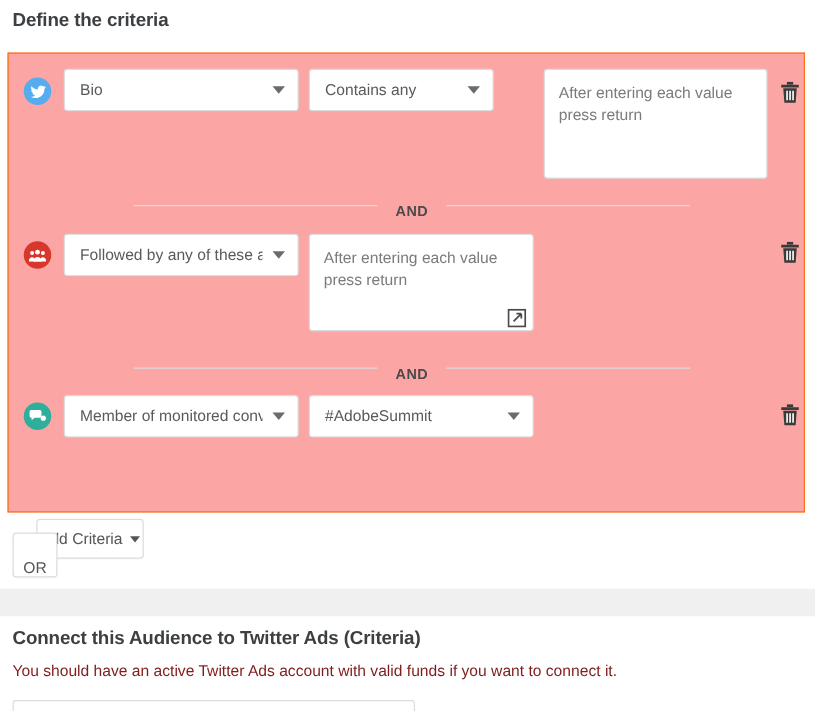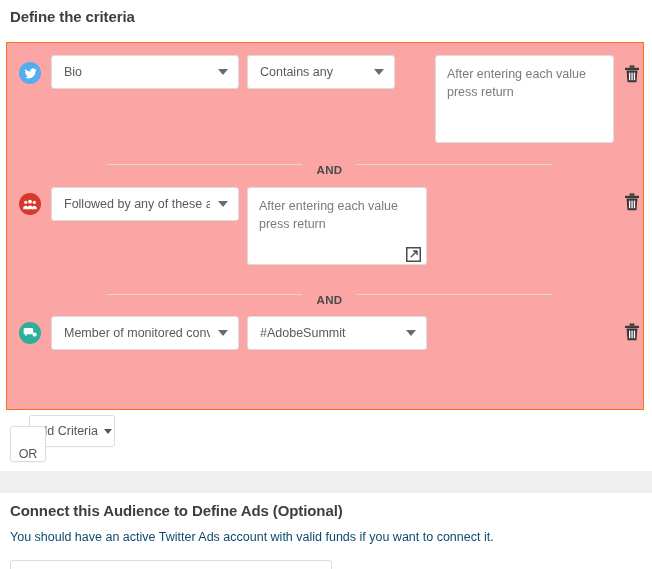--- a/index.html
+++ b/index.html
@@ -185,21 +185,21 @@
     background: #f0f0f0;
   }
 
   
   #connect-title { left: 10px; top: 502px; }
   #connect-desc {
     position: absolute;
     left: 10px;
     top: 530px;
     font-size: 12.5px;
-    color: #0c4a6e;
+    color: #7f1d1d;
   }
   #bottom-field-stub {
     position: absolute;
     left: 10px;
     top: 560px;
     width: 322px;
     height: 34px;
     box-sizing: border-box;
     background: #ffffff;
     border: 1px solid #dcdcdc;
@@ -326,19 +326,19 @@
     </div>
 
   </div>
 
   <div class="btn" id="or-btn">
     <span>OR</span>
   </div>
 
   <div id="band-separator"></div>
 
-  <div class="section-title" id="connect-title">Connect this Audience to Define Ads (Optional)</div>
+  <div class="section-title" id="connect-title">Connect this Audience to Twitter Ads (Criteria)</div>
 
   <div id="connect-desc">You should have an active Twitter Ads account with valid funds if you want to connect it.</div>
 
   <div id="bottom-field-stub"></div>
 
 </div>
 
 </body></html>

